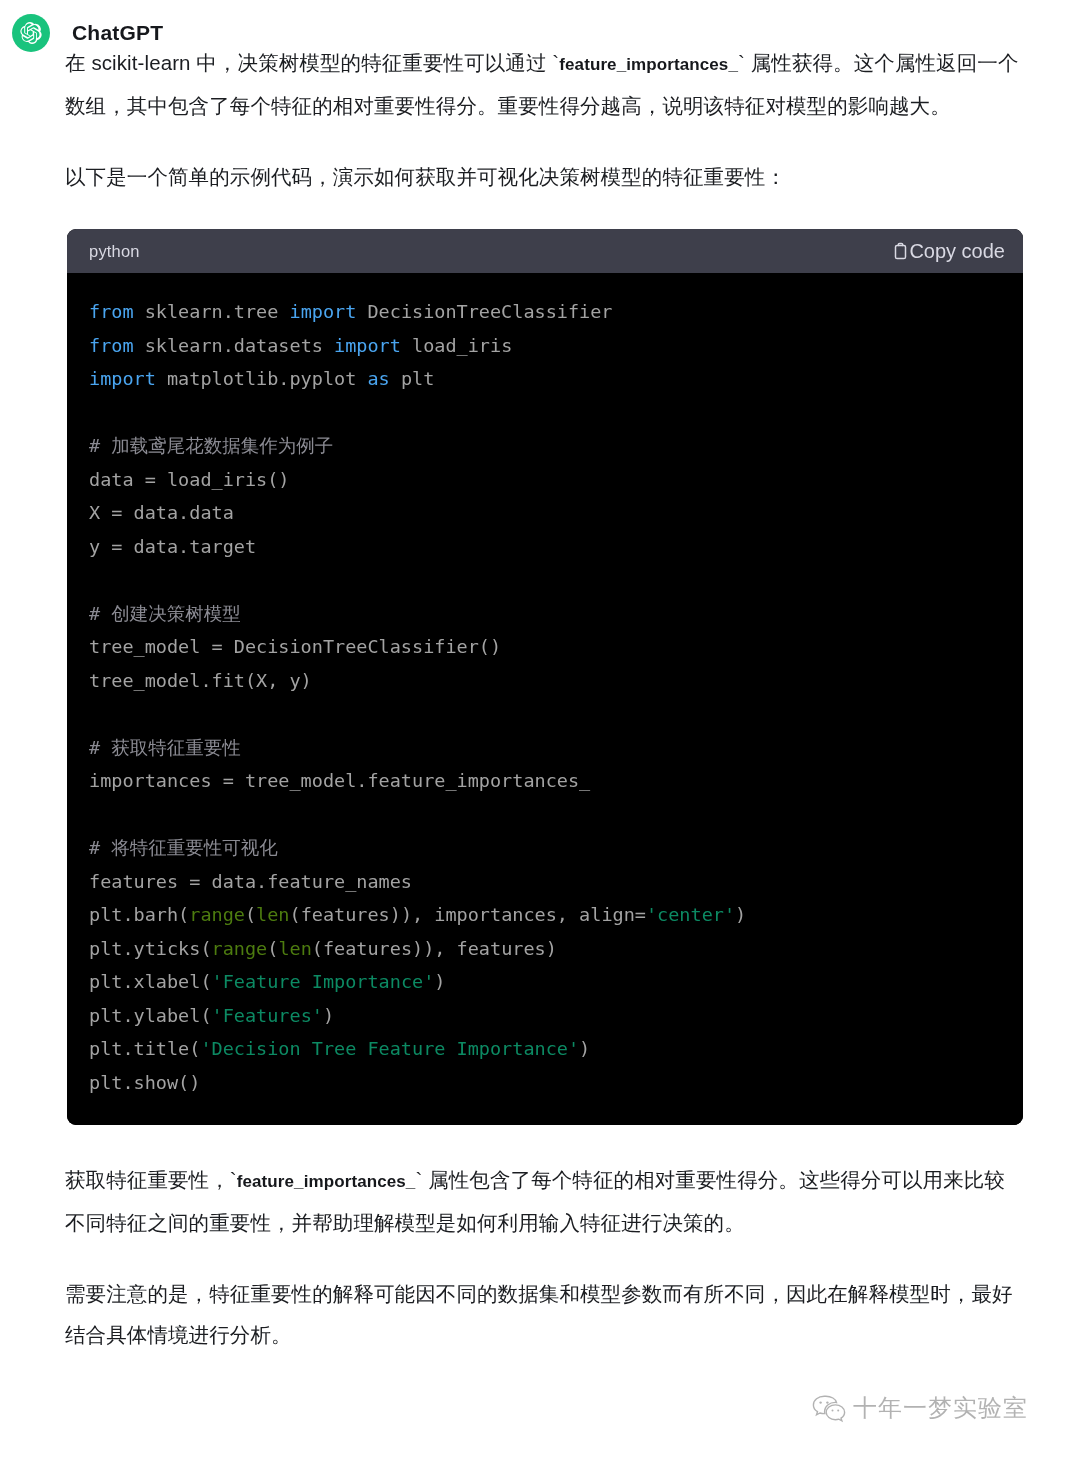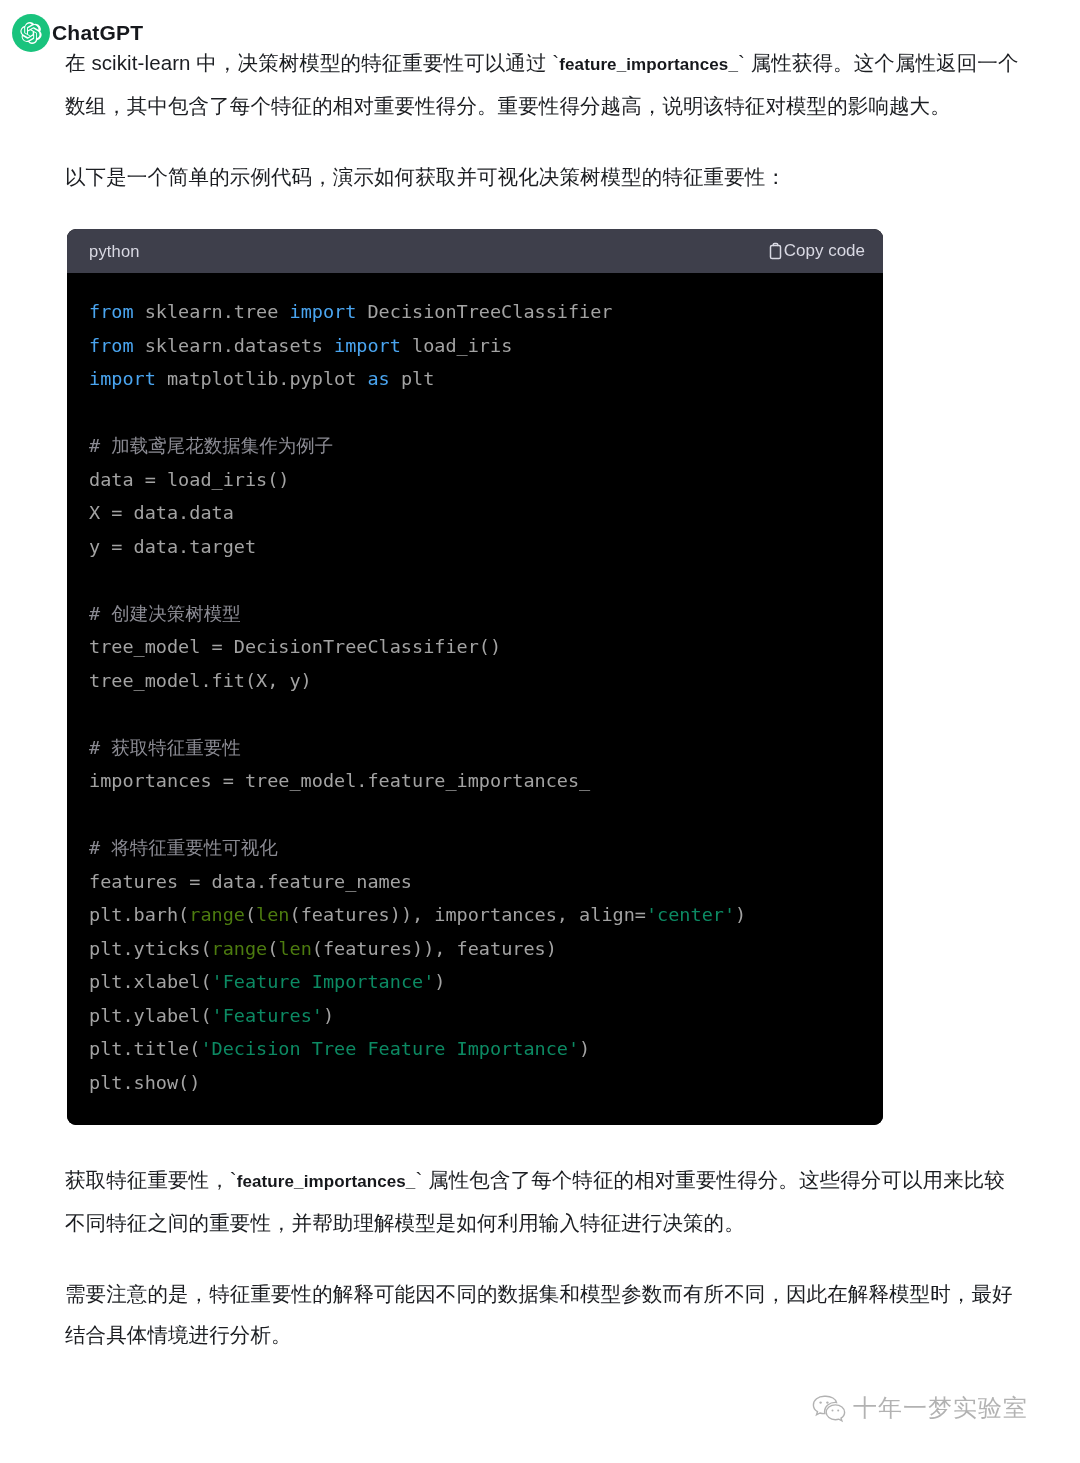--- a/index.html
+++ b/index.html
@@ -24,21 +24,21 @@
   }
   .avatar {
     width: 38px; height: 38px;
     border-radius: 50%;
     background: #19c37d;
     flex: 0 0 38px;
     display: flex; align-items: center; justify-content: center;
   }
   .avatar svg { display: block; }
   .author {
-    margin-left: 2px;
+    margin-left: 22px;
     font-size: 21px;
     font-weight: bold;
     color: #16181c;
     line-height: 38px;
     letter-spacing: .2px;
   }
 
   
   .body { padding: 0 56px 0 65px; }
   p.para {
@@ -56,21 +56,21 @@
     font-family: Liberation Sans, sans-serif;
     font-weight: bold;
     font-size: 17px;
     color: #16181c;
     white-space: nowrap;
   }
 
   
   .codeblock {
     margin: 32px 0 0 2px;
-    width: 816px;
+    width: 956px;
     border-radius: 9px;
     overflow: hidden;
     background: #000000;
   }
   .cb-head {
     background: #3e3f4b;
     height: 44px;
     display: flex;
     align-items: center;
     justify-content: space-between;
@@ -79,21 +79,21 @@
   .cb-lang {
     color: #d9d9e3;
     font-size: 16.5px;
     letter-spacing: .2px;
   }
   .cb-copy {
     display: flex;
     align-items: center;
     gap: 0;
     color: #d9d9e3;
-    font-size: 17px;
+    font-size: 20px;
     cursor: pointer;
   }
   .cb-copy svg { display: block; }
 
   .cb-body {
     background: #000000;
     padding: 22px 0 26px 22px;
   }
   pre.code {
     margin: 0;

